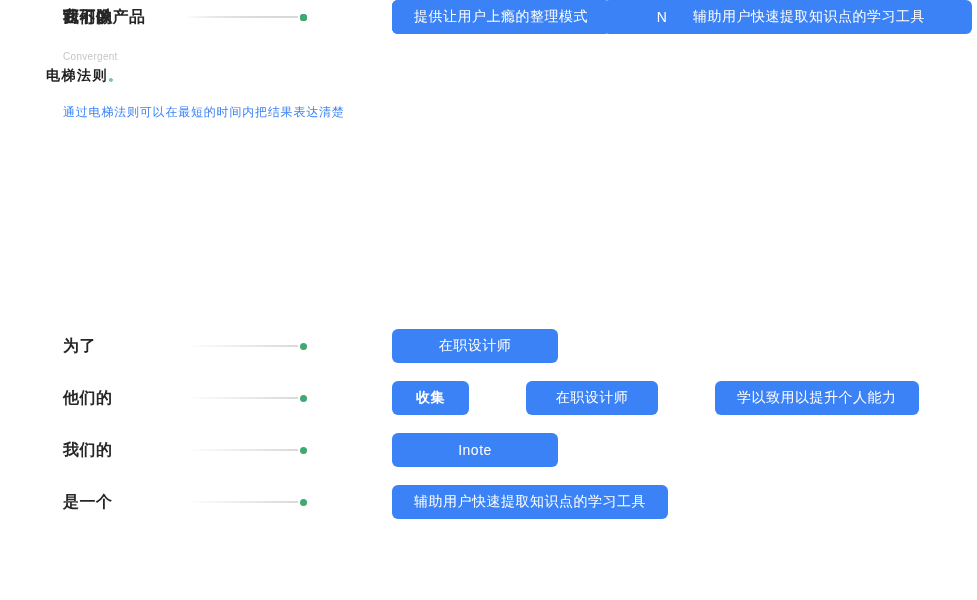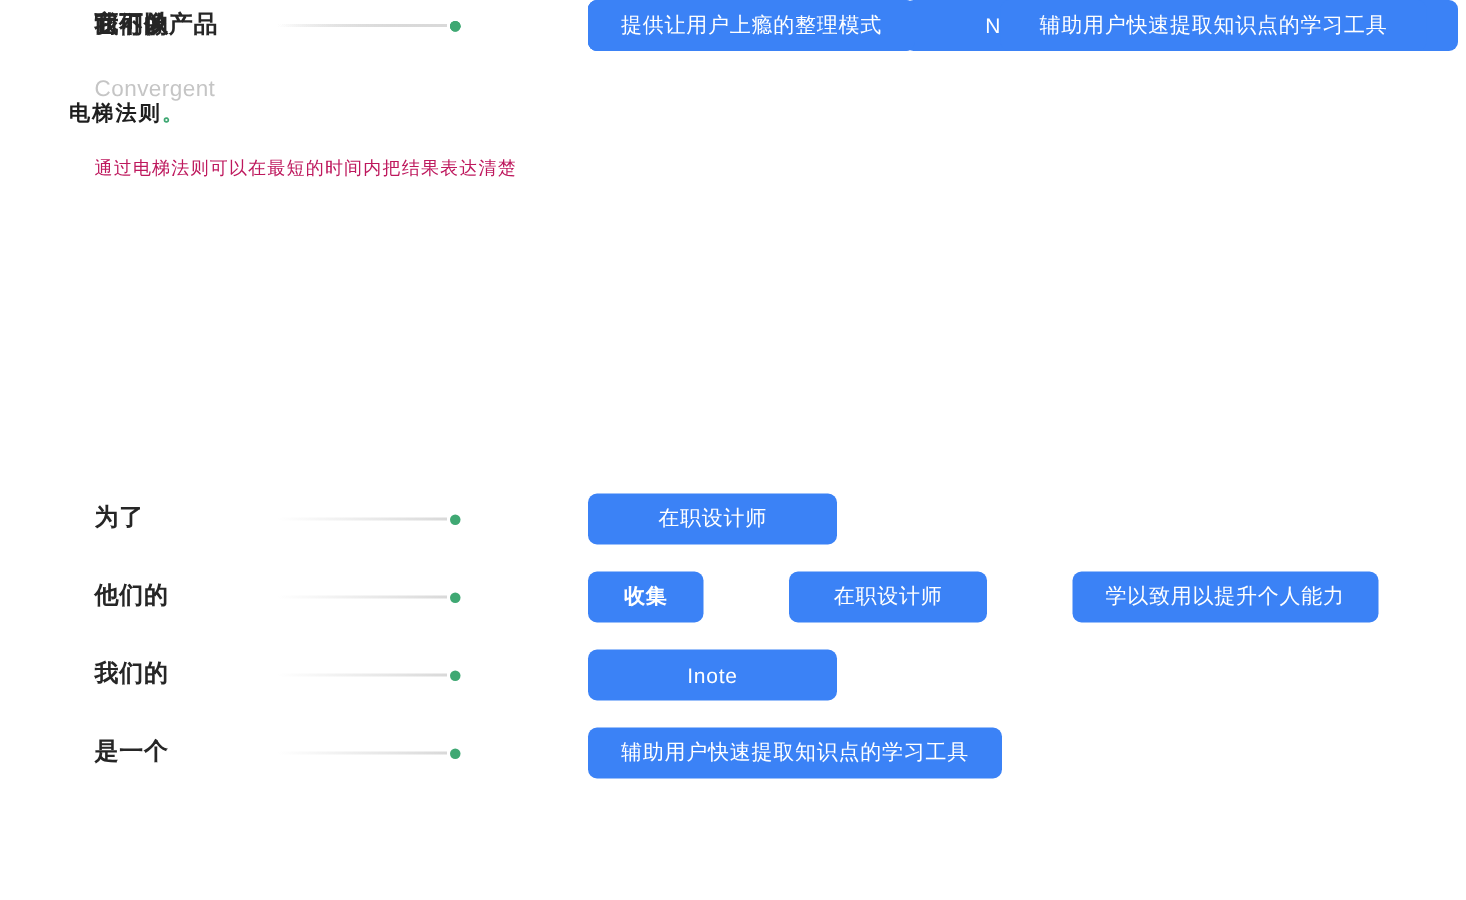--- a/index.html
+++ b/index.html
@@ -12,21 +12,21 @@
     position: relative;
     width: 977px;
     height: 600px;
     background: #ffffff;
     overflow: hidden;
   }
   .eyebrow {
     position: absolute;
     left: 63px;
     top: 51px;
-    font-size: 15px;
+    font-size: 10px;
     color: #c5c5c5;
     letter-spacing: 0.3px;
   }
   .title {
     position: absolute;
     left: 46px;
     top: 67px;
     font-size: 14px;
     font-weight: 700;
     color: #1e1e1e;
@@ -34,21 +34,21 @@
   }
   .title .period {
     color: #3fa873;
     font-weight: 700;
   }
   .subtitle {
     position: absolute;
     left: 63px;
     top: 104px;
     font-size: 12px;
-    color: #be185d;
+    color: #3b82f6;
     letter-spacing: 0.8px;
   }
   .row {
     position: absolute;
     left: 0;
     width: 977px;
     height: 34px;
   }
   .row:nth-of-type(1) { top: 174px; }
   .row:nth-of-type(2) { top: 226px; }

